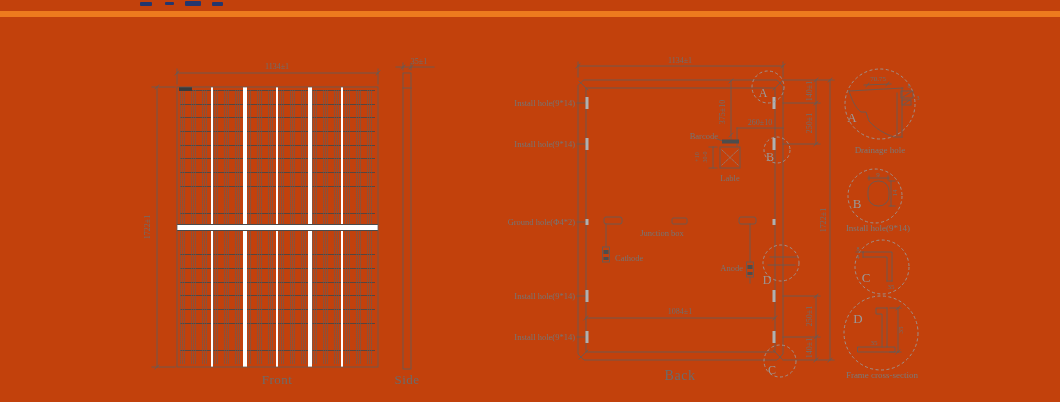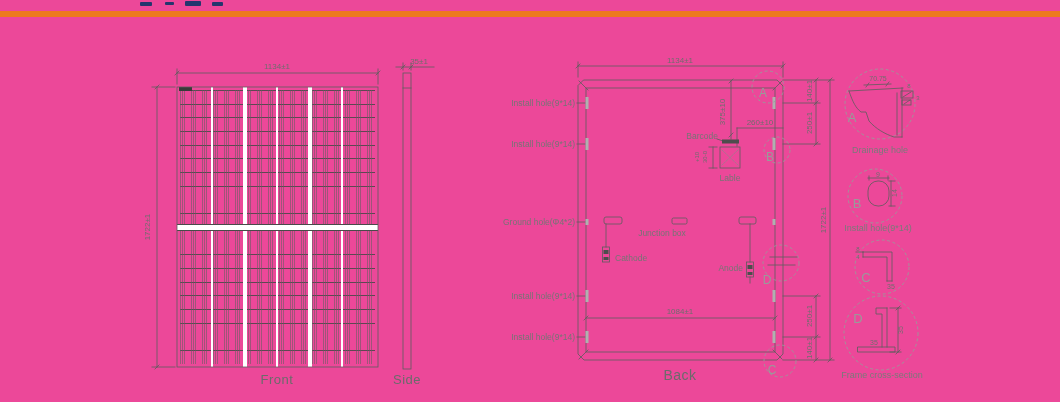--- a/index.html
+++ b/index.html
@@ -1,17 +1,17 @@
 <!DOCTYPE html>
 <html><head>
 <meta charset="utf-8">
 <style>
   html,body{margin:0;padding:0;background:#fff}
-  .canvas{position:relative;width:1060px;height:402px;background:#ec4899;overflow:hidden;
-          font-family:Liberation Sans, sans-serif}
+  .canvas{position:relative;width:1060px;height:402px;background:#c2410c;overflow:hidden;
+          font-family:Liberation Serif, serif}
   .logo-frag{position:absolute;background:#23366e;border-radius:1px}
   .brand-bar{position:absolute;left:0;top:11px;width:1060px;height:6px;background:#ED7A1E}
   
   .front-fill{position:absolute;left:177px;top:87px;width:201px;height:280px}
   .cells{position:absolute;left:3px;top:3px;right:3px;bottom:3px;
     background-image:
       repeating-linear-gradient(to right, rgba(95,95,95,.55) 0 .6px, transparent .6px 2.2px),
       repeating-linear-gradient(to bottom, rgba(70,70,70,.85) 0 .8px, transparent .8px 13.7px);}
   .gap{position:absolute;top:0;bottom:0;background:#fff}
   .midband{position:absolute;left:0;right:0;top:137px;height:5px;background:#fff;

